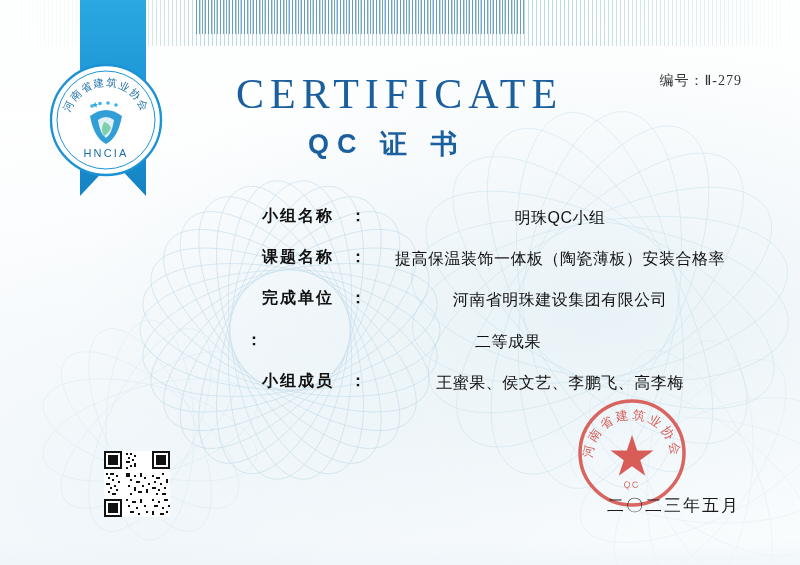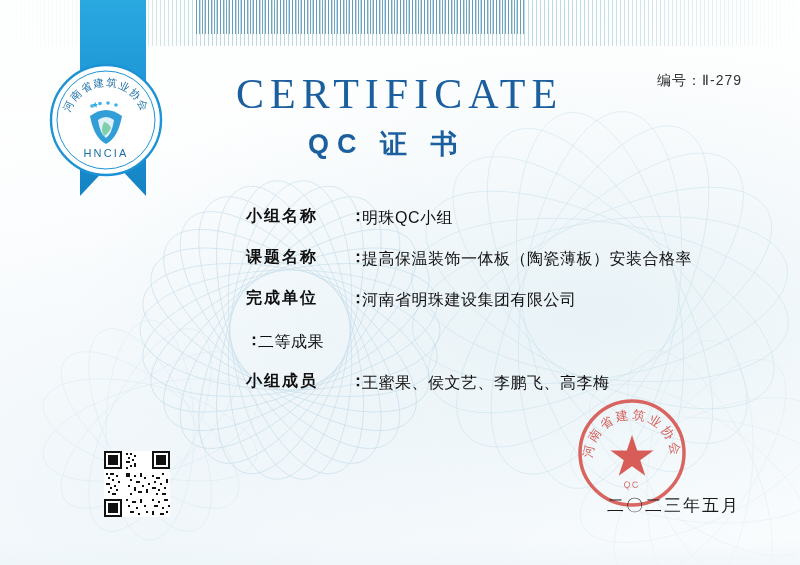--- a/index.html
+++ b/index.html
@@ -110,32 +110,34 @@
     font-weight: 700;
   }
   .serial {
     position: absolute;
     right: 58px;
     top: 72px;
     font-size: 14px;
     color: #333333;
     letter-spacing: 1px;
     white-space: nowrap;
+    font-family: Liberation Serif, serif;
   }
   
   .fields {
     position: absolute;
     left: 246px;
     top: 206px;
     width: 512px;
   }
   .field-row {
     display: flex;
     align-items: flex-start;
     margin-bottom: 18px;
+    text-align: center;
   }
   .field-label {
     flex: 0 0 auto;
     width: 104px;
     font-size: 16px;
     font-weight: 700;
     color: #111111;
     letter-spacing: 2px;
     white-space: nowrap;
   }

